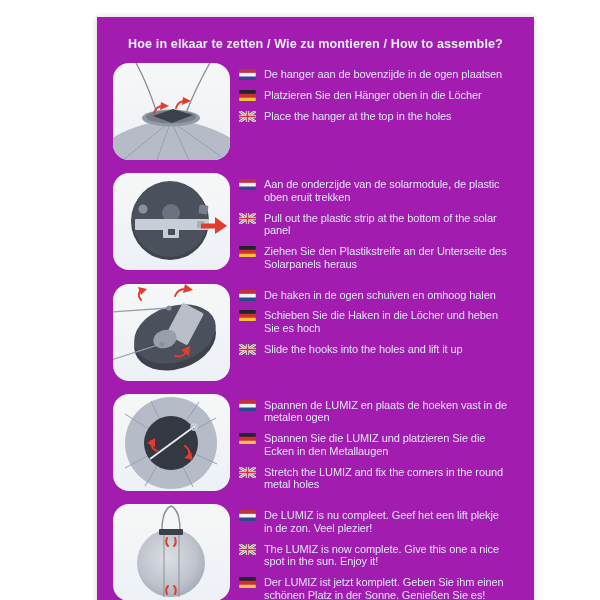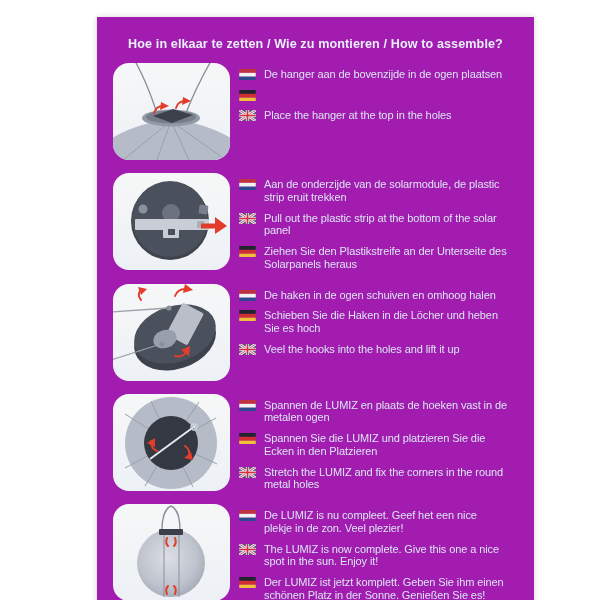--- a/index.html
+++ b/index.html
@@ -104,20 +104,21 @@
               </svg>
             </span>
           <p>De hanger aan de bovenzijde in de ogen plaatsen</p>
         </div>
         <div class="lang">
           <span class="flag">
               <svg viewBox="0 0 30 20">
                 <use href="#flag-de"></use>
               </svg>
             </span>
+          <p>Platzieren Sie den Hänger oben in die Löcher</p>
         </div>
         <div class="lang">
           <span class="flag">
               <svg viewBox="0 0 30 20">
                 <use href="#flag-uk"></use>
               </svg>
             </span>
           <p>Place the hanger at the top in the holes</p>
         </div>
       </div>
@@ -139,21 +140,21 @@
           <polygon class="red" points="102,44 114,53 102,61"></polygon>
         </svg>
       </div>
       <div class="texts">
         <div class="lang">
           <span class="flag">
               <svg viewBox="0 0 30 20">
                 <use href="#flag-nl"></use>
               </svg>
             </span>
-          <p>Aan de onderzijde van de solarmodule, de plastic strip eruit trekken</p>
+          <p>Aan de onderzijde van de solarmodule, de plastic oben eruit trekken</p>
         </div>
         <div class="lang">
           <span class="flag">
               <svg viewBox="0 0 30 20">
                 <use href="#flag-uk"></use>
               </svg>
             </span>
           <p>Pull out the plastic strip at the bottom of the solar panel</p>
         </div>
         <div class="lang">
@@ -202,21 +203,21 @@
               </svg>
             </span>
           <p>Schieben Sie die Haken in die Löcher und heben Sie es hoch</p>
         </div>
         <div class="lang">
           <span class="flag">
               <svg viewBox="0 0 30 20">
                 <use href="#flag-uk"></use>
               </svg>
             </span>
-          <p>Veel the hooks into the holes and lift it up</p>
+          <p>Slide the hooks into the holes and lift it up</p>
         </div>
       </div>
     </div>
 
     <div class="step">
       <div class="step-img">
         <svg viewBox="0 0 117 97">
           <circle cx="58" cy="49" r="46" fill="#b5bbc7"></circle>
           <path d="M58,49 L12,20 M58,49 L38,7 M58,49 L86,8 M58,49 L103,24 M58,49 L104,70 M58,49 L80,93 M58,49 L32,92 M58,49 L12,74" stroke="#99a0ad" stroke-width="1" fill="none"></path>
           <circle cx="58" cy="49" r="27" fill="#333842"></circle>
@@ -236,21 +237,21 @@
               </svg>
             </span>
           <p>Spannen de LUMIZ en plaats de hoeken vast in de metalen ogen</p>
         </div>
         <div class="lang">
           <span class="flag">
               <svg viewBox="0 0 30 20">
                 <use href="#flag-de"></use>
               </svg>
             </span>
-          <p>Spannen Sie die LUMIZ und platzieren Sie die Ecken in den Platzieren</p>
+          <p>Spannen Sie die LUMIZ und platzieren Sie die Ecken in den Metallaugen</p>
         </div>
         <div class="lang">
           <span class="flag">
               <svg viewBox="0 0 30 20">
                 <use href="#flag-uk"></use>
               </svg>
             </span>
           <p>Stretch the LUMIZ and fix the corners in the round metal holes</p>
         </div>
       </div>
@@ -270,21 +271,21 @@
           <path class="redline" d="M62,90 q2,-5 -1,-8" stroke-width="1.8"></path>
         </svg>
       </div>
       <div class="texts">
         <div class="lang">
           <span class="flag">
               <svg viewBox="0 0 30 20">
                 <use href="#flag-nl"></use>
               </svg>
             </span>
-          <p>De LUMIZ is nu compleet. Geef het een nice plekje in de zon. Veel plezier!</p>
+          <p>De LUMIZ is nu compleet. Geef het een lift plekje in de zon. Veel plezier!</p>
         </div>
         <div class="lang">
           <span class="flag">
               <svg viewBox="0 0 30 20">
                 <use href="#flag-uk"></use>
               </svg>
             </span>
           <p>The LUMIZ is now complete. Give this one a nice spot in the sun. Enjoy it!</p>
         </div>
         <div class="lang">

